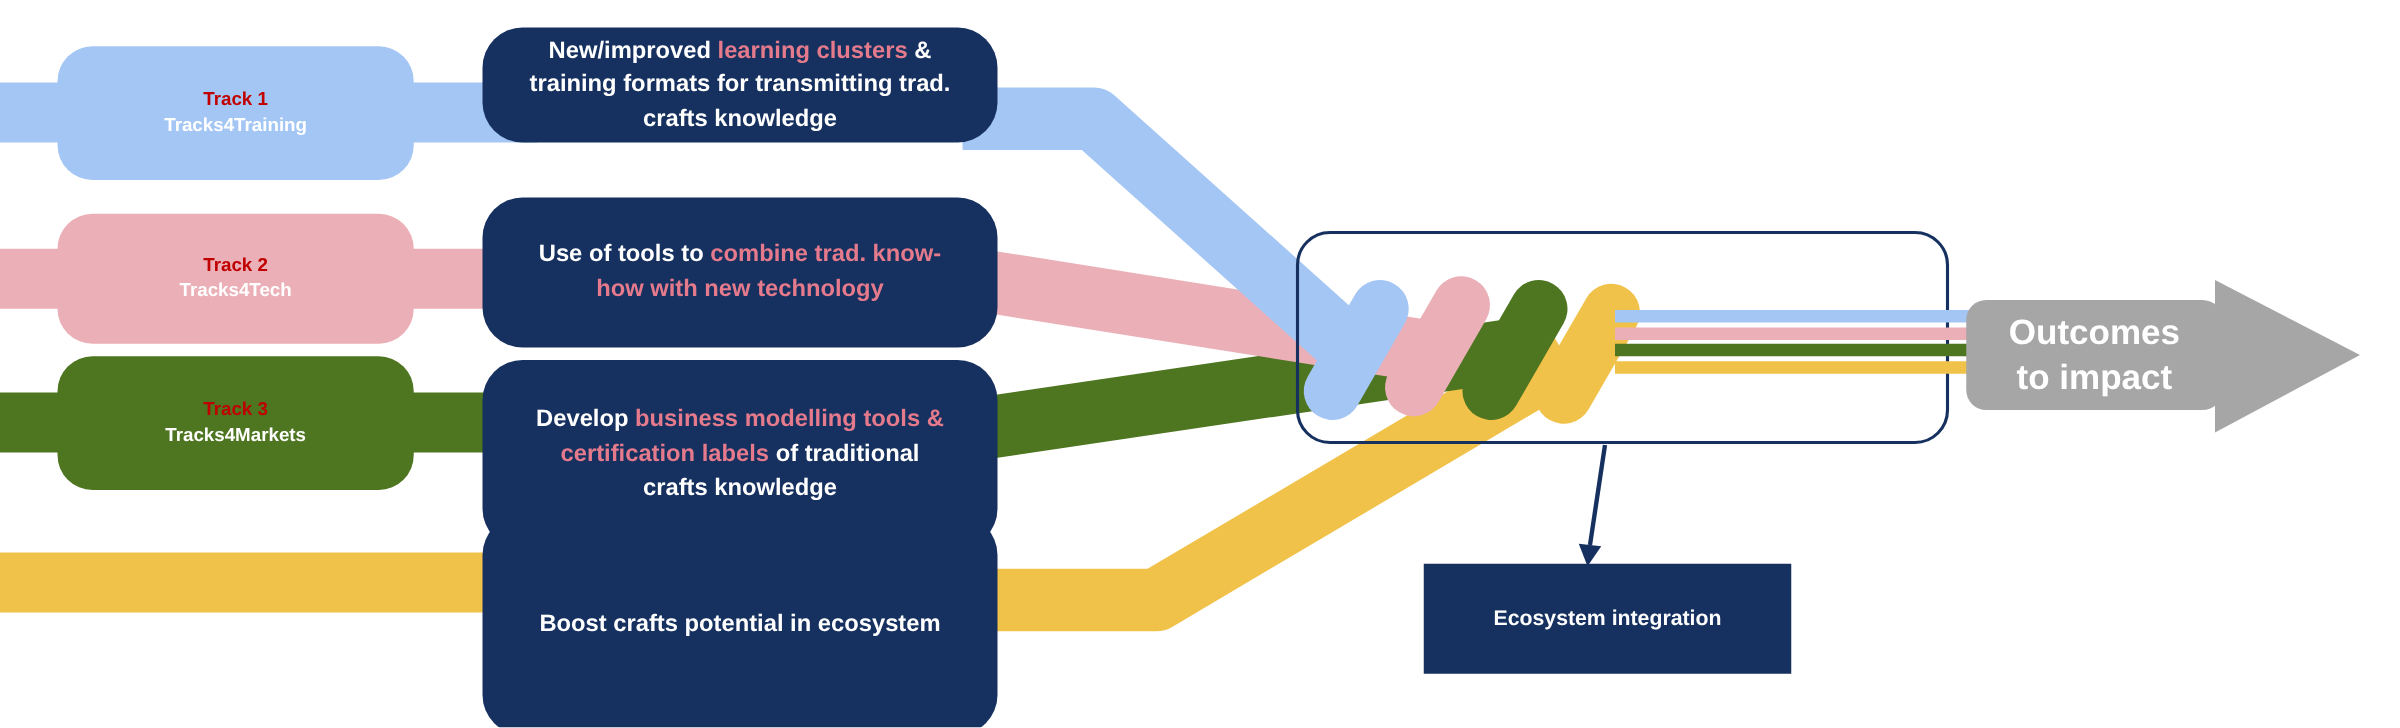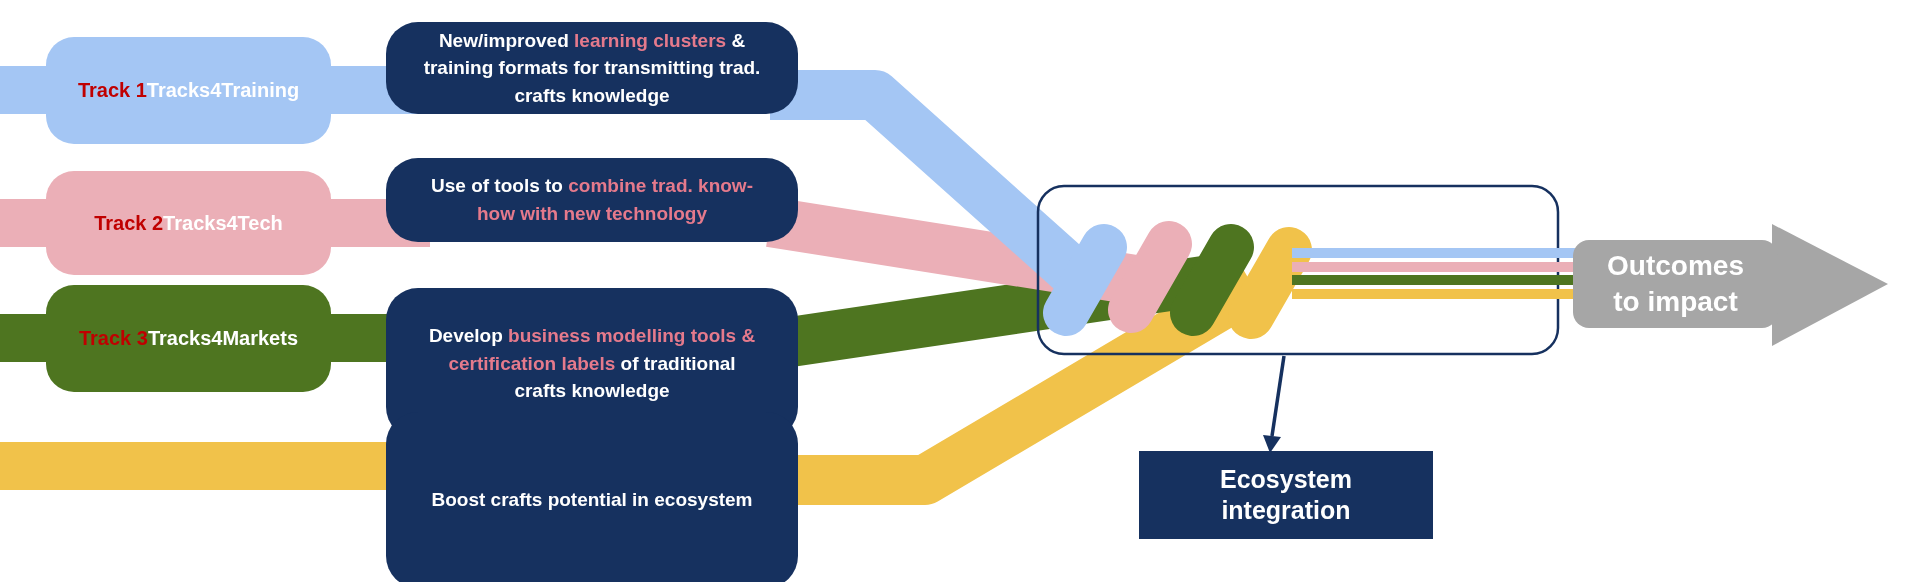--- a/index.html
+++ b/index.html
@@ -3,23 +3,23 @@
 <meta charset="utf-8">
 <style>
   html,body{margin:0;padding:0;background:#ffffff;}
   .canvas{
     position:relative;width:1920px;height:582px;background:#ffffff;
     font-family:"Liberation Sans", sans-serif;overflow:hidden;
   }
   .abs{position:absolute;box-sizing:border-box;}
   svg.layer{position:absolute;left:0;top:0;z-index:0;}
   .track{
-    z-index:2;border-radius:28px;display:flex;flex-direction:row;
+    z-index:2;border-radius:28px;display:flex;flex-direction:column;
     justify-content:center;align-items:center;text-align:center;
-    font-weight:bold;font-size:20px;line-height:1.35;left:46px;width:285px;
+    font-weight:bold;font-size:15px;line-height:1.35;left:46px;width:285px;
   }
   .track .tlabel{color:#C00000;}
   .track .tname{color:#ffffff;}
   .t1{background:#A4C6F4;}
   .t2{background:#EBAFB7;}
   .t3{background:#4E7520;}
   .t4{background:#F1C24A;}
   .npkg{
     z-index:2;background:#16315F;border-radius:32px;color:#ffffff;
     display:flex;align-items:center;justify-content:center;text-align:center;
@@ -29,21 +29,21 @@
   .hl{color:#E57A8C;}
   .outcomes{
     z-index:2;background:#A6A6A6;border-radius:16px;color:#ffffff;
     display:flex;align-items:center;justify-content:center;text-align:center;
     font-weight:bold;font-size:28px;line-height:1.3;
     left:1573px;top:240px;width:205px;height:88px;padding:0 28px;
   }
   .eco{
     z-index:2;background:#16315F;color:#ffffff;
     display:flex;align-items:center;justify-content:center;text-align:center;
-    font-weight:bold;font-size:25px;line-height:1.25;
+    font-weight:bold;font-size:17px;line-height:1.25;
     left:1139px;top:451px;width:294px;height:88px;padding:0 40px;
   }
 </style>
 </head>
 <body>
 
 <div class="canvas">
 
   <svg class="layer" width="1920" height="582" viewBox="0 0 1920 582">
 
@@ -84,21 +84,21 @@
     <div class="tname">Tracks4Tech</div>
   </div>
   <div class="abs track t3" style="top:285px;height:107px;">
     <div class="tlabel">Track 3</div>
     <div class="tname">Tracks4Markets</div>
   </div>
 
   <div class="abs npkg" style="top:22px;height:92px;">
     <div><span>New/improved </span><span class="hl">learning clusters</span><span> &amp; training formats for transmitting trad. crafts knowledge</span></div>
   </div>
-  <div class="abs npkg" style="top:158px;height:84px;">
+  <div class="abs npkg" style="top:158px;height:120px;">
     <div><span>Use of tools to </span><span class="hl">combine trad. know-how with new technology</span></div>
   </div>
   <div class="abs npkg" style="top:288px;height:151px;">
     <div><span>Develop </span><span class="hl">business modelling tools &amp; certification labels</span><span> of traditional crafts knowledge</span></div>
   </div>
   <div class="abs npkg" style="top:412px;height:176px;">
     <div><span>Boost crafts potential in ecosystem</span></div>
   </div>
 
   <div class="abs outcomes">

